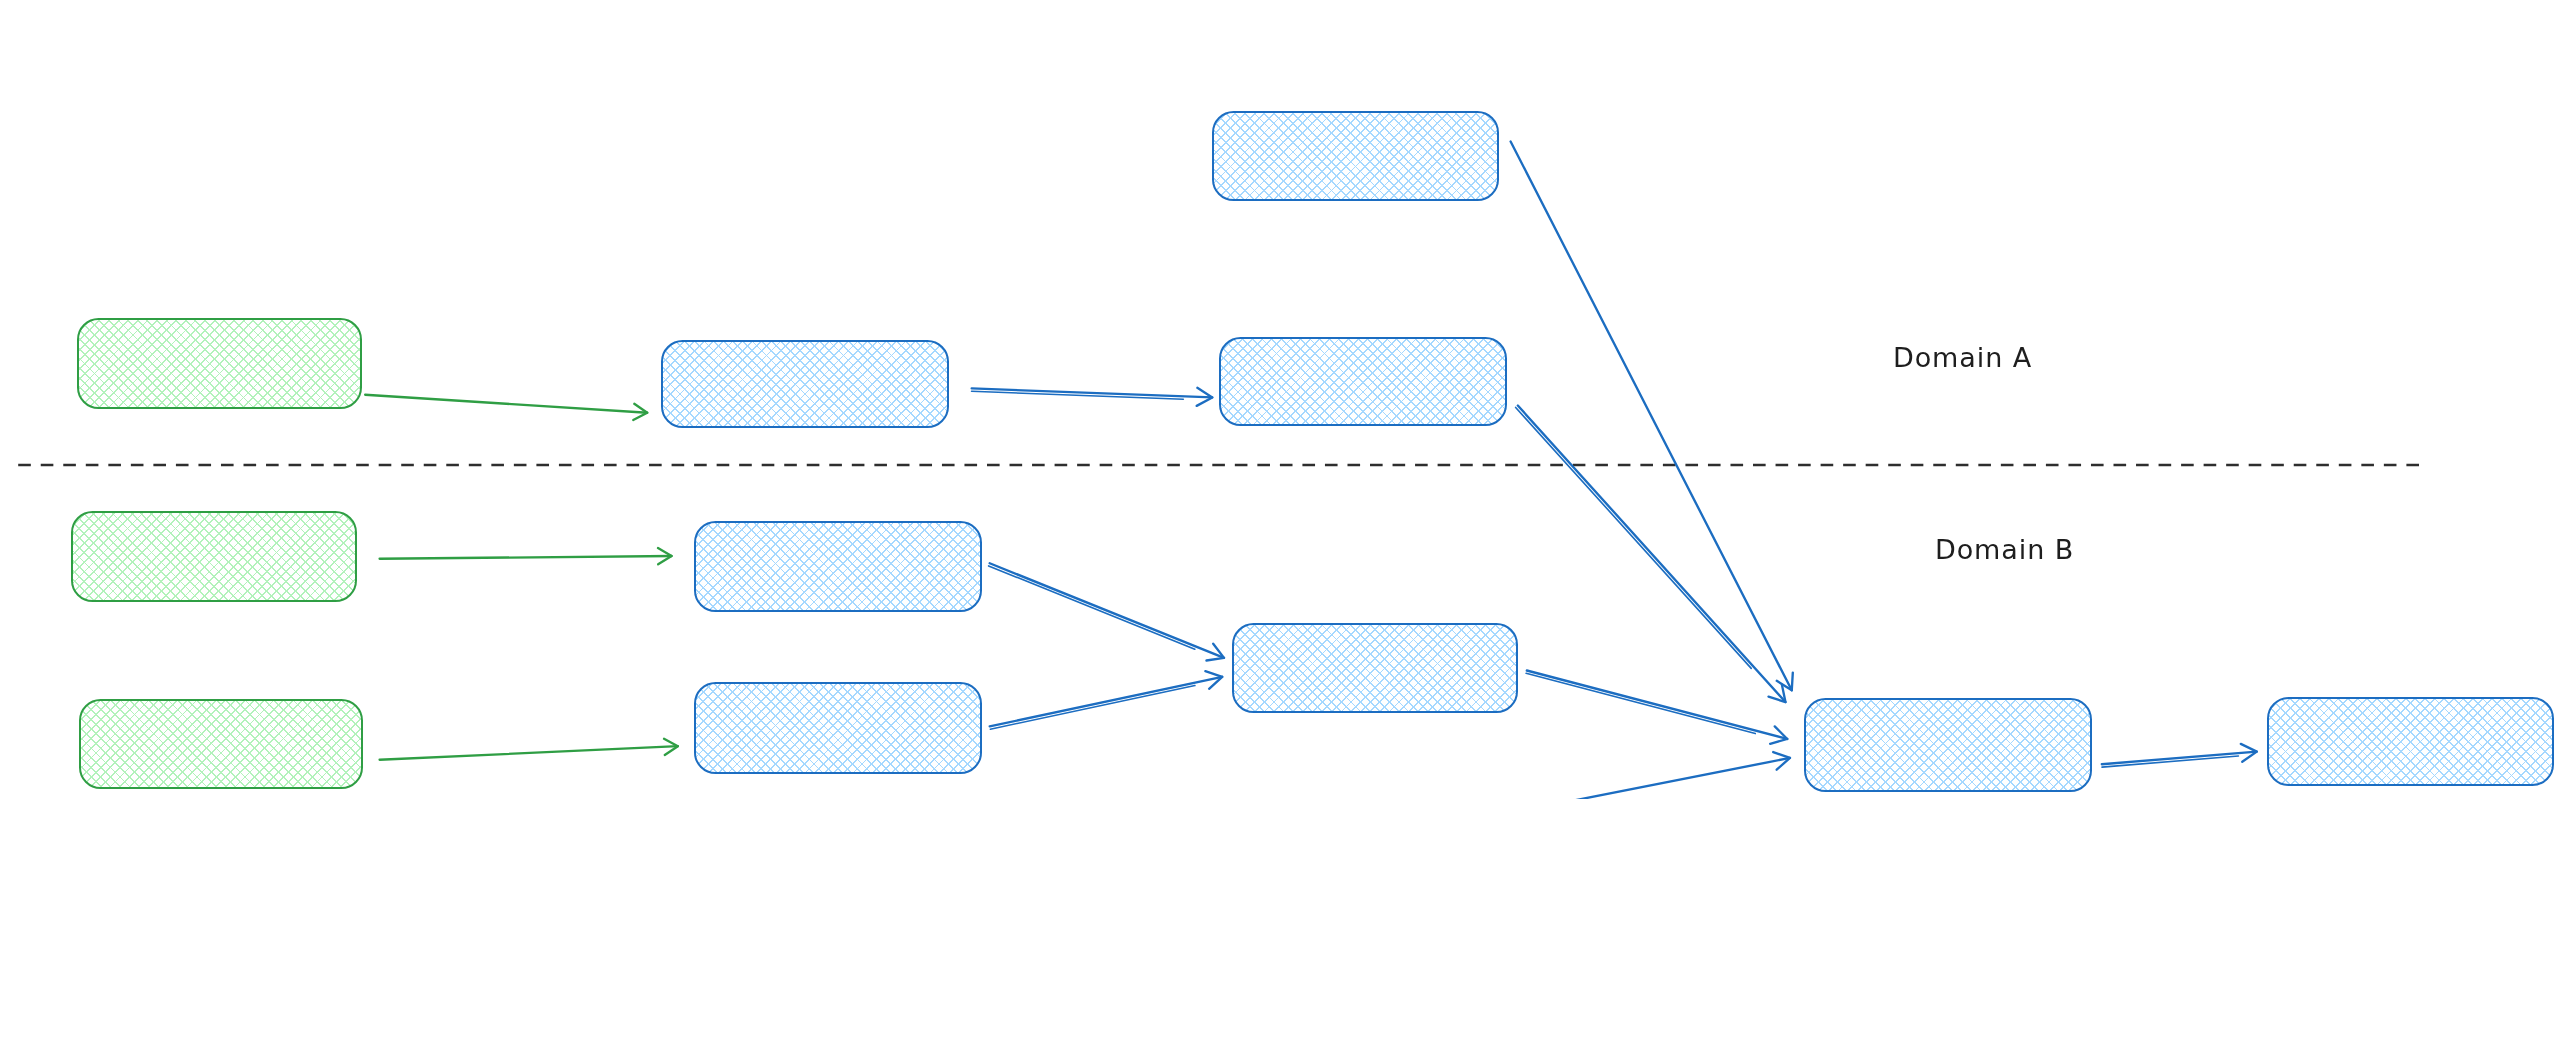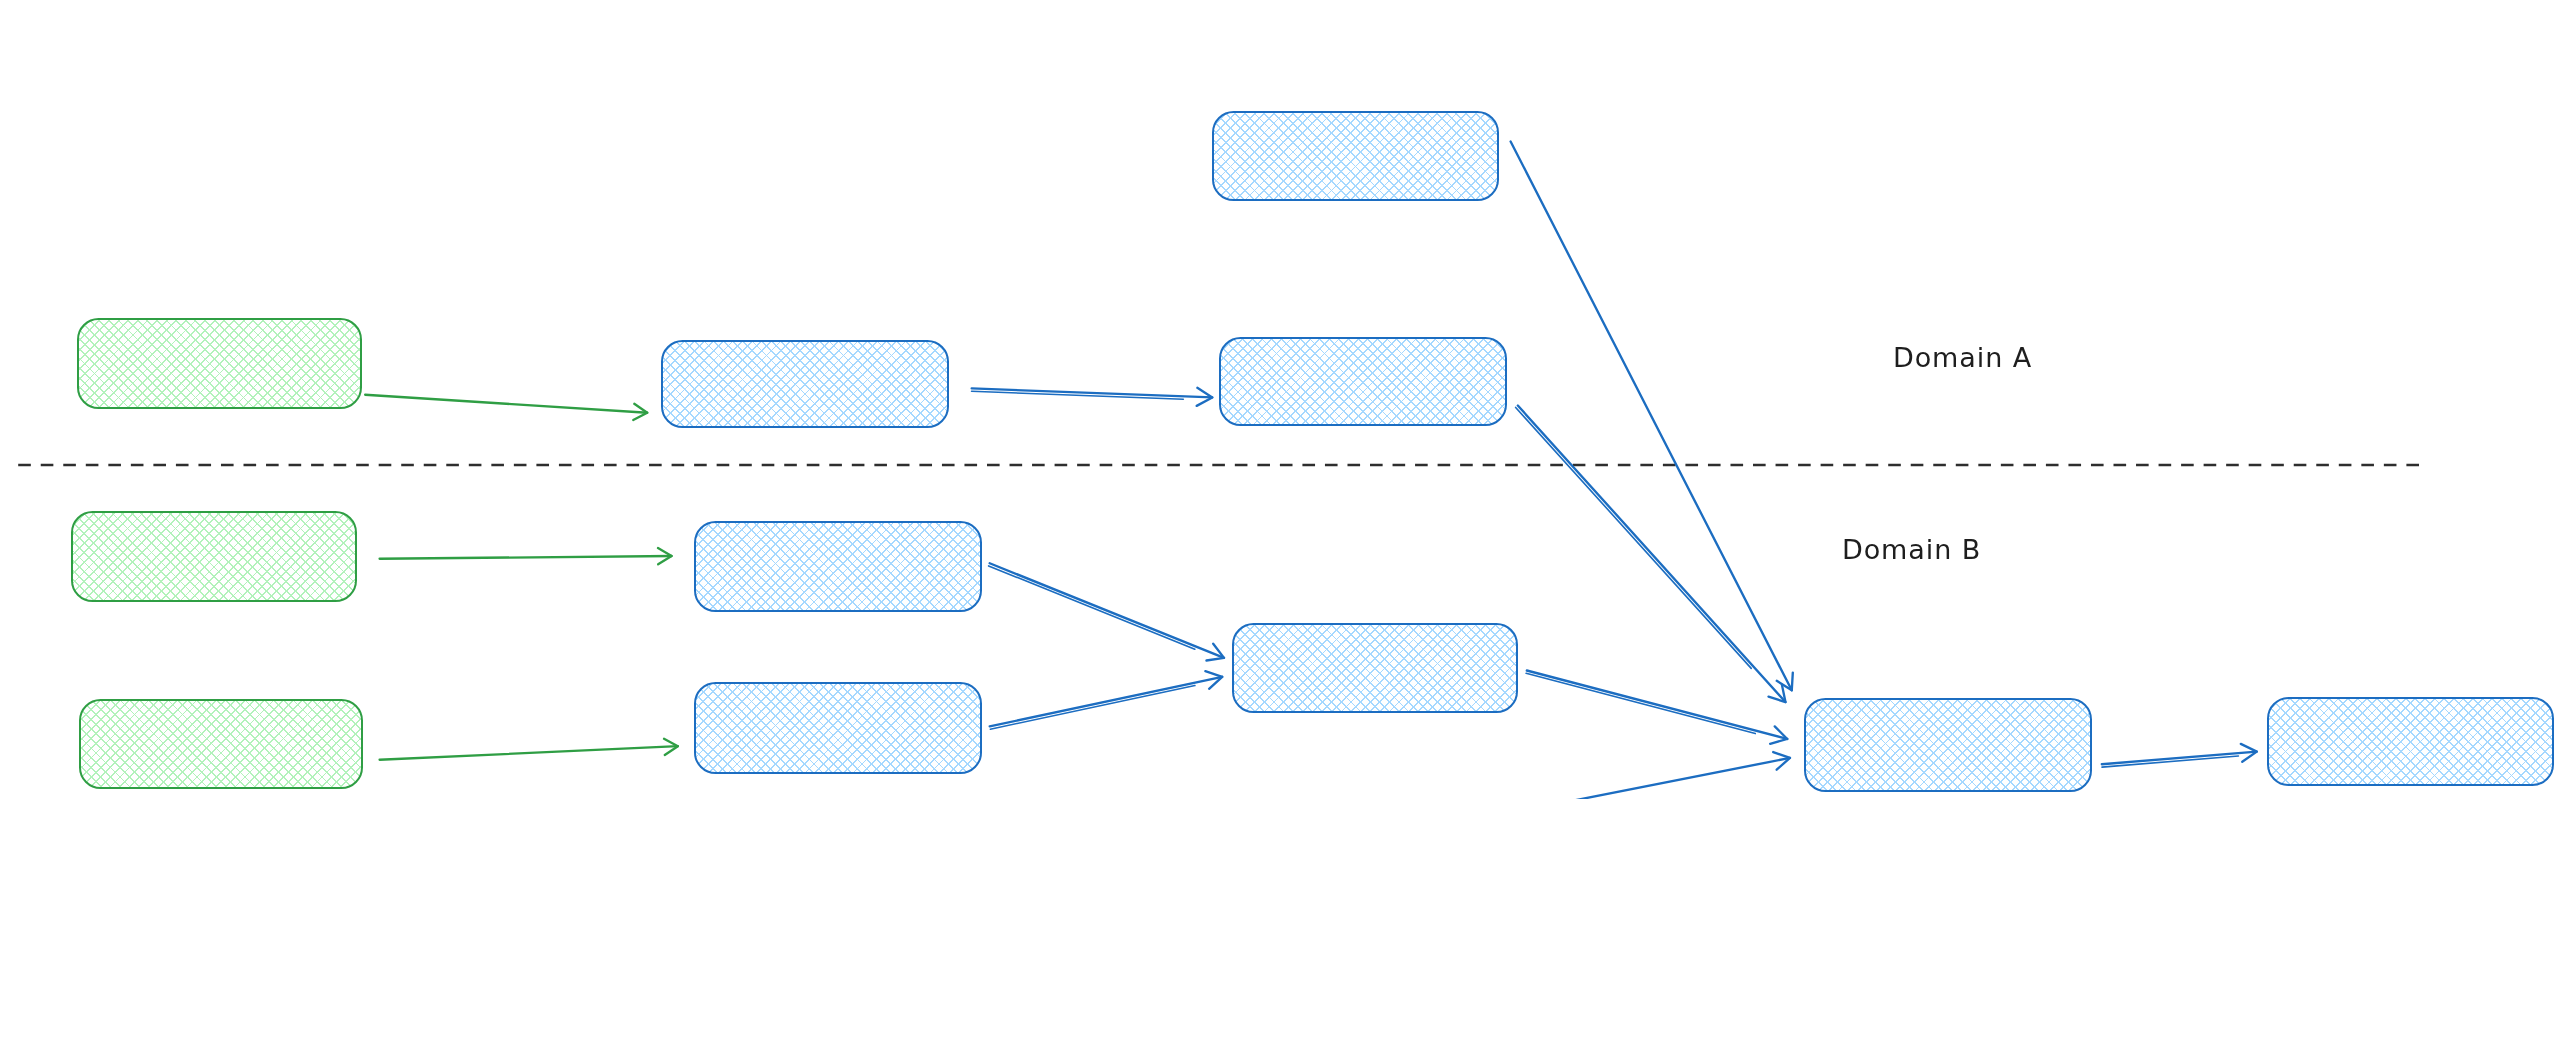--- a/index.html
+++ b/index.html
@@ -105,15 +105,15 @@
       <div class="node blue" style="left: 694px; top: 521px; width: 288px; height: 91px;"></div>
       <div class="node green" style="left: 79px; top: 699px; width: 284px; height: 90px;"></div>
       <div class="node blue" style="left: 694px; top: 682px; width: 288px; height: 92px;"></div>
       <div class="node blue" style="left: 1232px; top: 623px; width: 286px; height: 90px;"></div>
       <div class="node green" style="left: 125px; top: 888px; width: 288px; height: 86px;"></div>
       <div class="node blue" style="left: 694px; top: 871px; width: 287px; height: 87px;"></div>
       <div class="node blue" style="left: 1804px; top: 698px; width: 288px; height: 94px;"></div>
       <div class="node blue" style="left: 2267px; top: 697px; width: 287px; height: 89px;"></div>
     </div>
   <div class="domain-label" style="left: 1893px; top: 343px;">Domain A</div>
-  <div class="domain-label" style="left: 1842px; top: 535px;">Domain B</div>
+  <div class="domain-label" style="left: 1935px; top: 535px;">Domain B</div>
 </div>
 
 
 </body></html>

